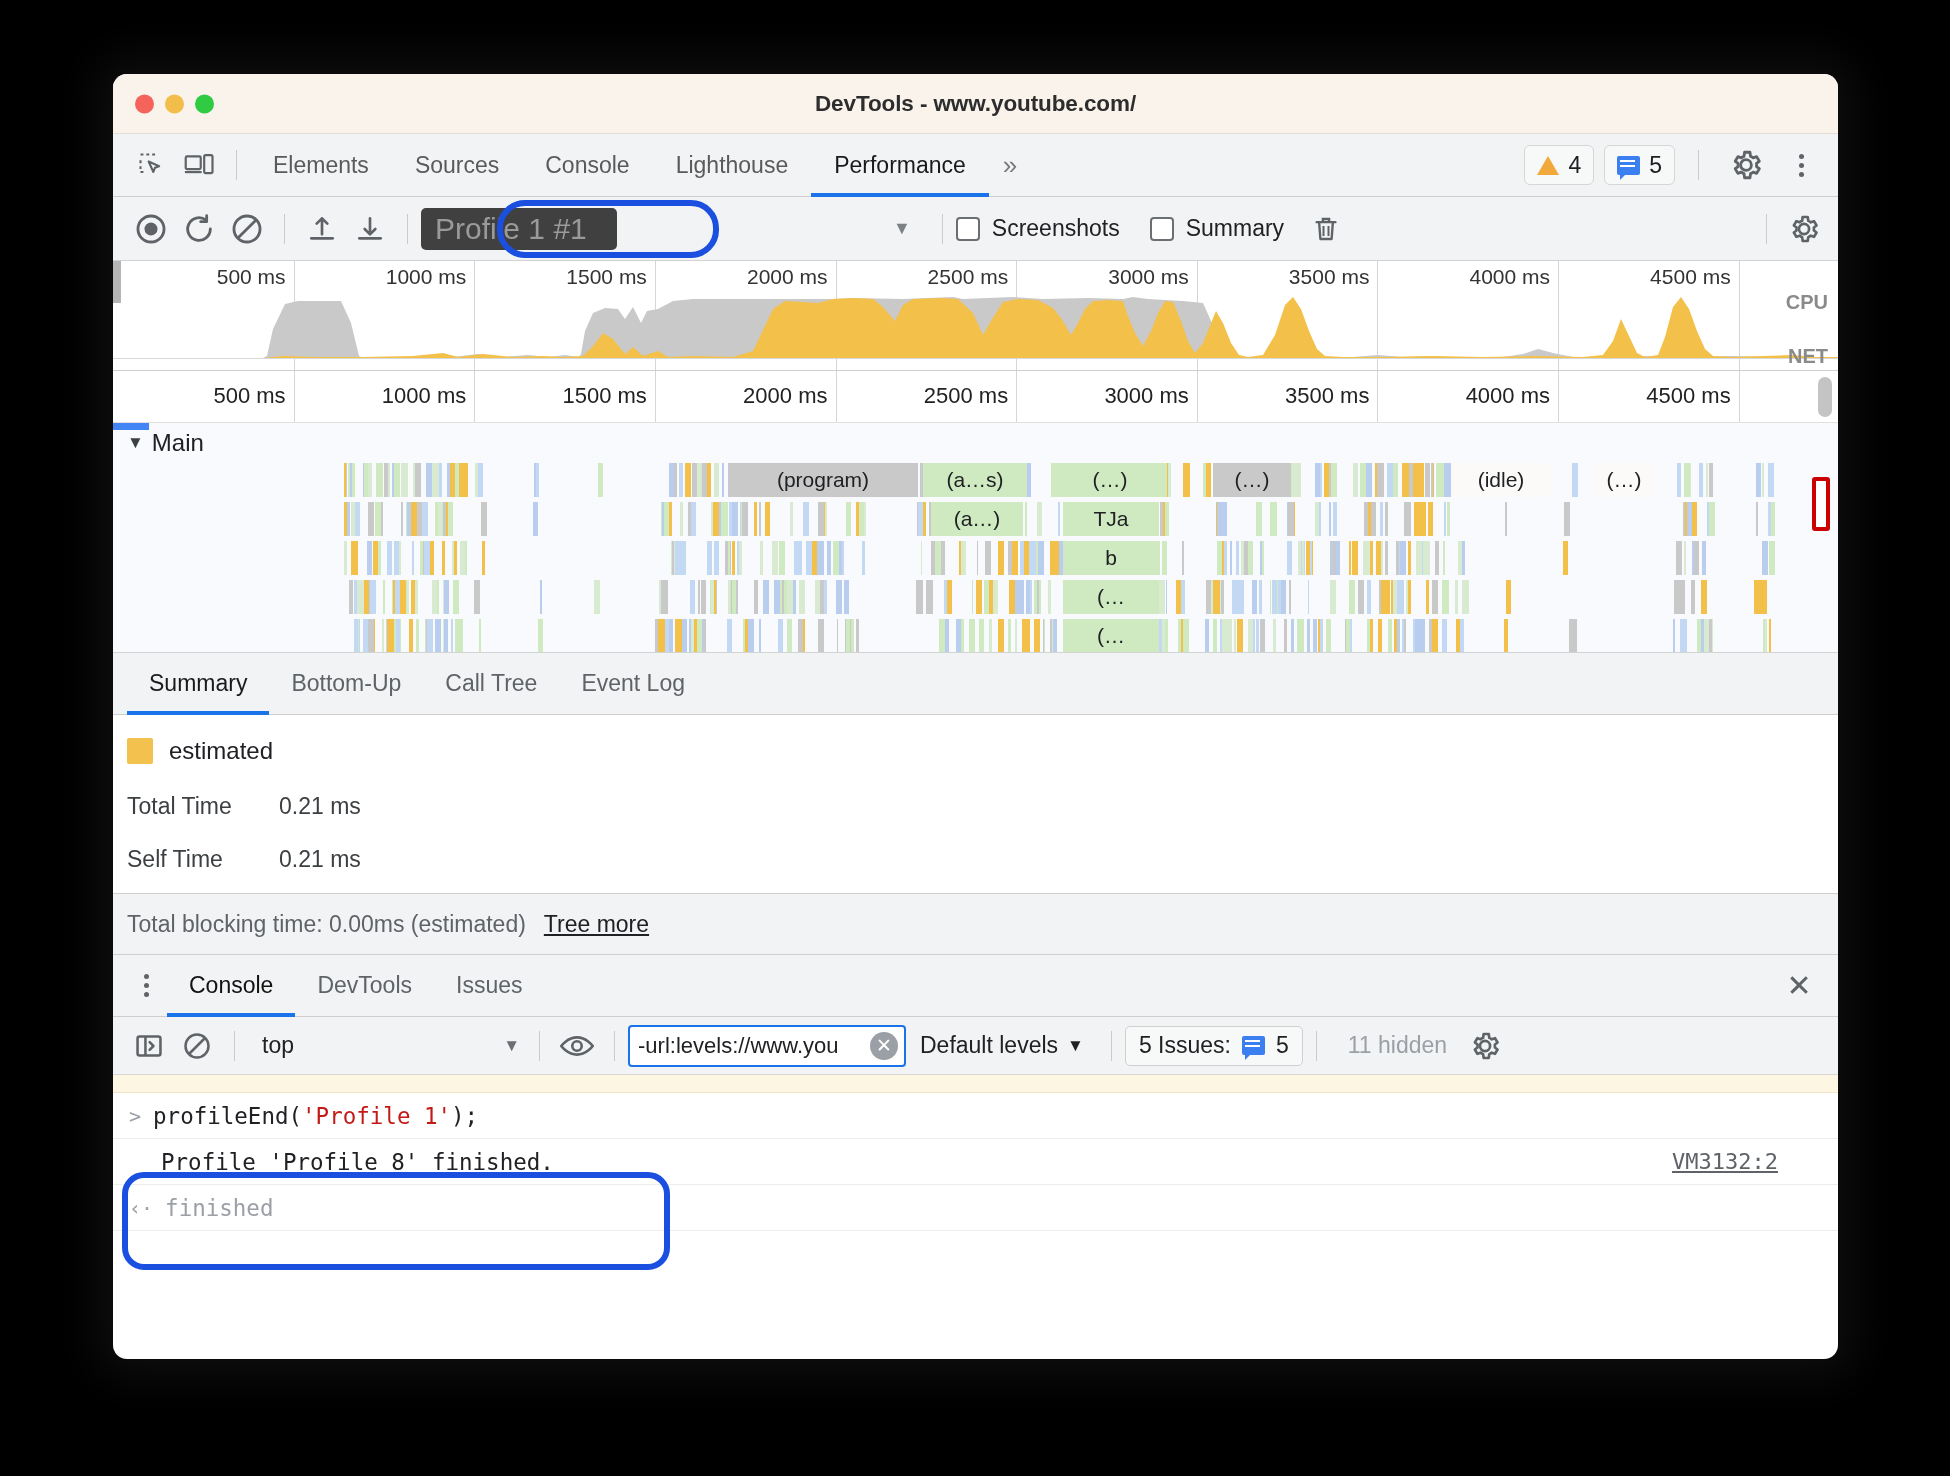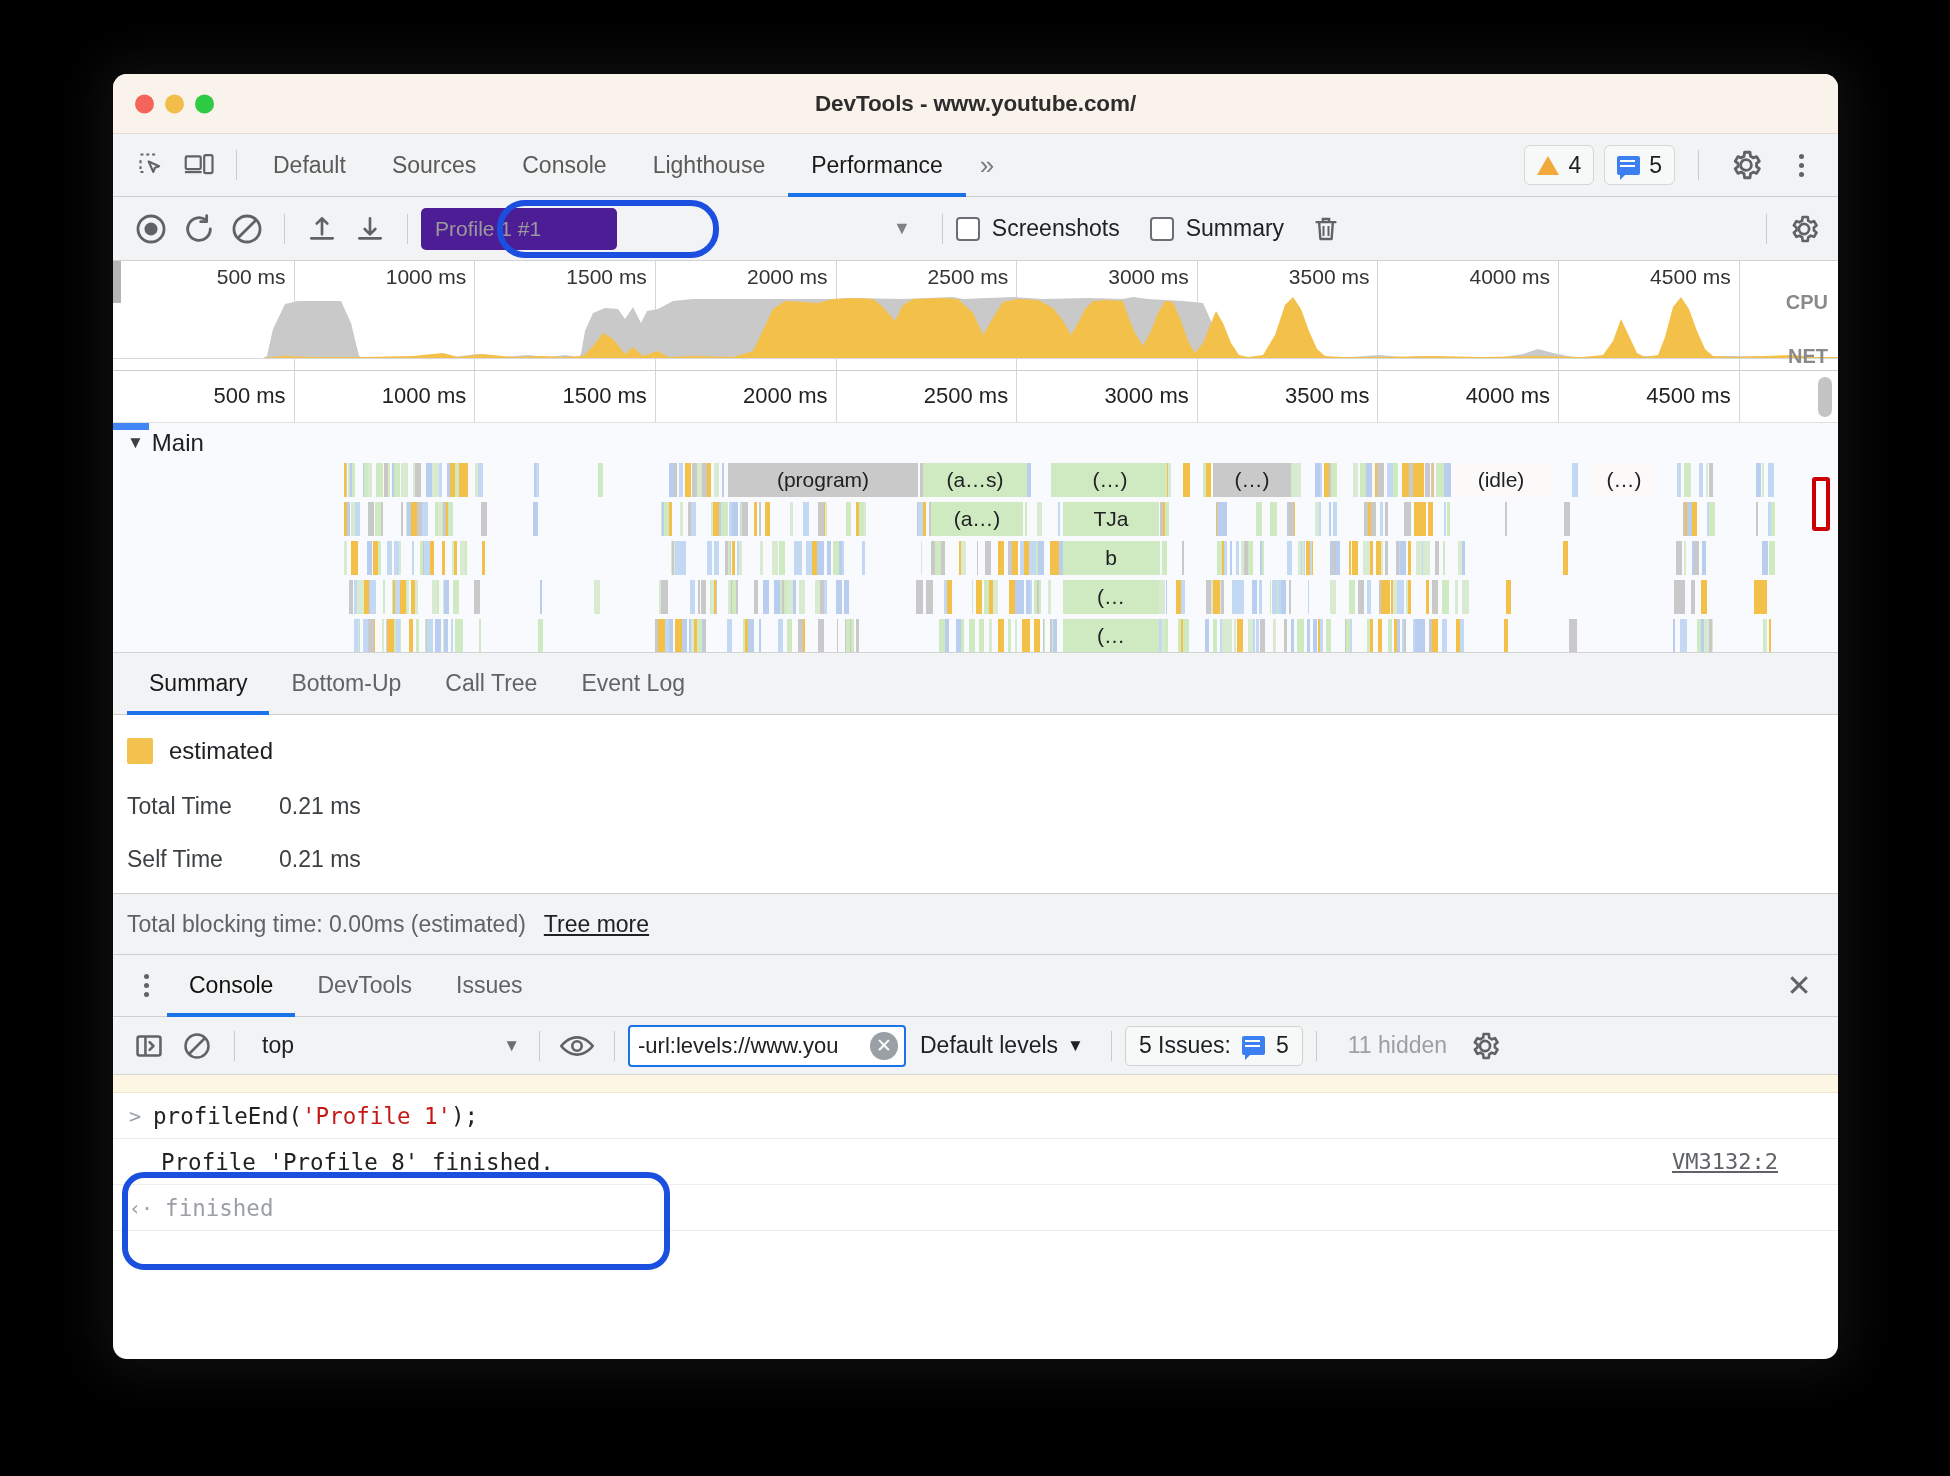--- a/index.html
+++ b/index.html
@@ -152,23 +152,23 @@
     border-bottom: 1px solid #d2d2d2;
     display: flex; align-items: center;
     padding: 0 10px 0 14px;
   }
   .profile-field {
     position: relative;
     display: flex; align-items: center;
     height: 42px;
     min-width: 196px;
     padding: 0 14px;
-    font-size: 21px;
+    font-size: 30px;
     color: #9a9a9a;
-    background: #4c1d95;
+    background: #404040;
     border-radius: 5px;
   }
   .highlight-ring {
     position: absolute;
     border: 6px solid #1a4fe0;
     border-radius: 28px;
     pointer-events: none;
     box-sizing: border-box;
   }
   .dropdown-caret {
@@ -496,21 +496,21 @@
       <div class="icon-btn">
         <svg width="30" height="28" viewBox="0 0 26 22">
           <rect x="1.5" y="3.5" width="13" height="11" rx="1.2" fill="none" stroke="#5f6368" stroke-width="1.9"></rect>
           <rect x="0.8" y="16.2" width="14.5" height="1.9" fill="#5f6368"></rect>
           <rect x="17.5" y="2.5" width="7.2" height="15.5" rx="1.4" fill="none" stroke="#5f6368" stroke-width="1.9"></rect>
         </svg>
       </div>
       <div class="vdiv"></div>
 
       <div class="maintab">
-          <span>Default</span>
+          <span>Elements</span>
         </div>
       <div class="maintab">
           <span>Sources</span>
         </div>
       <div class="maintab">
           <span>Console</span>
         </div>
       <div class="maintab">
           <span>Lighthouse</span>
         </div>

